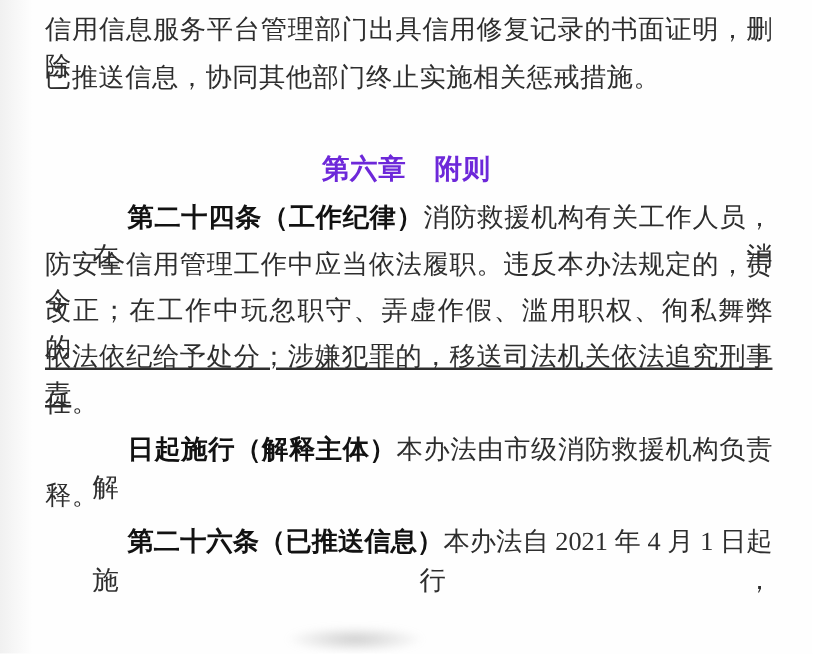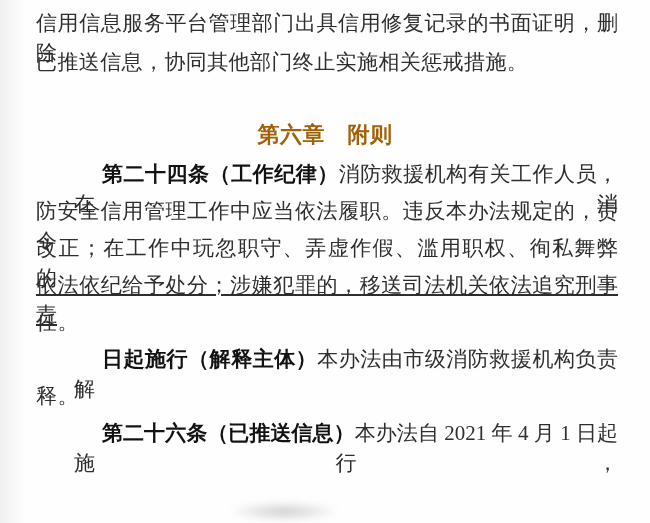--- a/index.html
+++ b/index.html
@@ -54,21 +54,21 @@
   .chapter-heading {
     position: absolute;
     left: 0;
     top: 120px;
     width: 650px;
     text-align: center;
     font-family: "Liberation Sans", "DejaVu Sans", sans-serif;
     font-weight: 700;
     font-size: 22px;
     line-height: 30px;
-    color: #a16207;
+    color: #6d28d9;
     letter-spacing: 0.5px;
   }
   
   .bottom-smudge {
     position: absolute;
     left: 228px;
     top: 501px;
     width: 112px;
     height: 21px;
     background: radial-gradient(ellipse at center, rgba(150,150,150,0.45), rgba(150,150,150,0) 70%);

